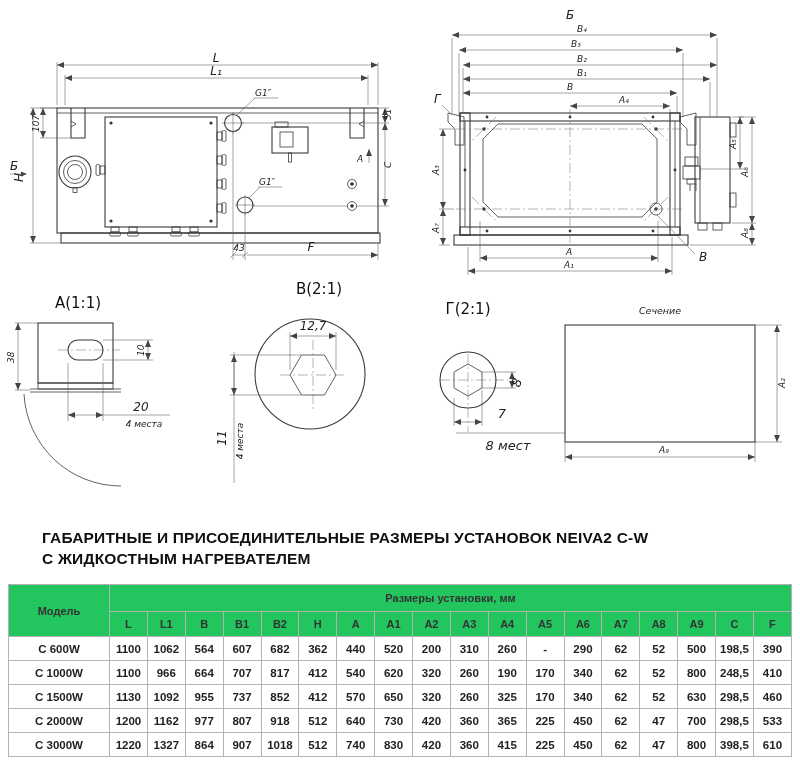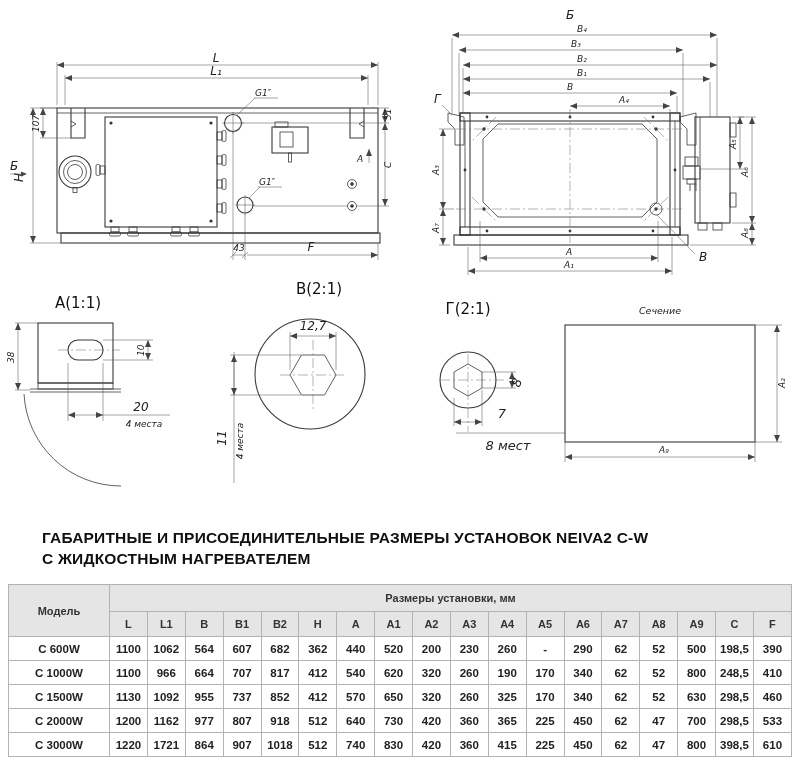--- a/index.html
+++ b/index.html
@@ -20,21 +20,21 @@
   .mid{text-anchor:middle;}
   
   .heading{position:absolute;left:18px;top:527px;width:780px;
            font-weight:700;font-size:15.5px;line-height:21px;color:#101010;
            letter-spacing:0.2px;margin-left:24px;}
   
   .dim-table{position:absolute;left:8px;top:584px;width:784px;border-collapse:collapse;
              table-layout:fixed;font-size:11px;color:#222;}
   .dim-table th,.dim-table td{border:1px solid #b3b3b3;text-align:center;padding:0;
              font-weight:700;overflow:hidden;white-space:nowrap;}
-  .dim-table thead th{background:#e5e5e5;color:#333;}
+  .dim-table thead th{background:#22c55e;color:#333;}
   .dim-table .model-col{width:100px;margin-left:36px;}
   .dim-table .group-h{height:26px;font-size:11px;}
   .dim-table .col-h{height:24px;font-size:11px;}
   .dim-table tbody td{height:23px;background:#fff;font-size:11.5px;}
 </style>
 </head>
 <body>
 
 <div class="page">
 
@@ -365,21 +365,21 @@
           <td>С 600W</td>
           <td>1100</td>
           <td>1062</td>
           <td>564</td>
           <td>607</td>
           <td>682</td>
           <td>362</td>
           <td>440</td>
           <td>520</td>
           <td>200</td>
-          <td>230</td>
+          <td>310</td>
           <td>260</td>
           <td>-</td>
           <td>290</td>
           <td>62</td>
           <td>52</td>
           <td>500</td>
           <td>198,5</td>
           <td>390</td>
         </tr>
         <tr>
@@ -441,21 +441,21 @@
           <td>450</td>
           <td>62</td>
           <td>47</td>
           <td>700</td>
           <td>298,5</td>
           <td>533</td>
         </tr>
         <tr>
           <td>С 3000W</td>
           <td>1220</td>
-          <td>1721</td>
+          <td>1327</td>
           <td>864</td>
           <td>907</td>
           <td>1018</td>
           <td>512</td>
           <td>740</td>
           <td>830</td>
           <td>420</td>
           <td>360</td>
           <td>415</td>
           <td>225</td>

